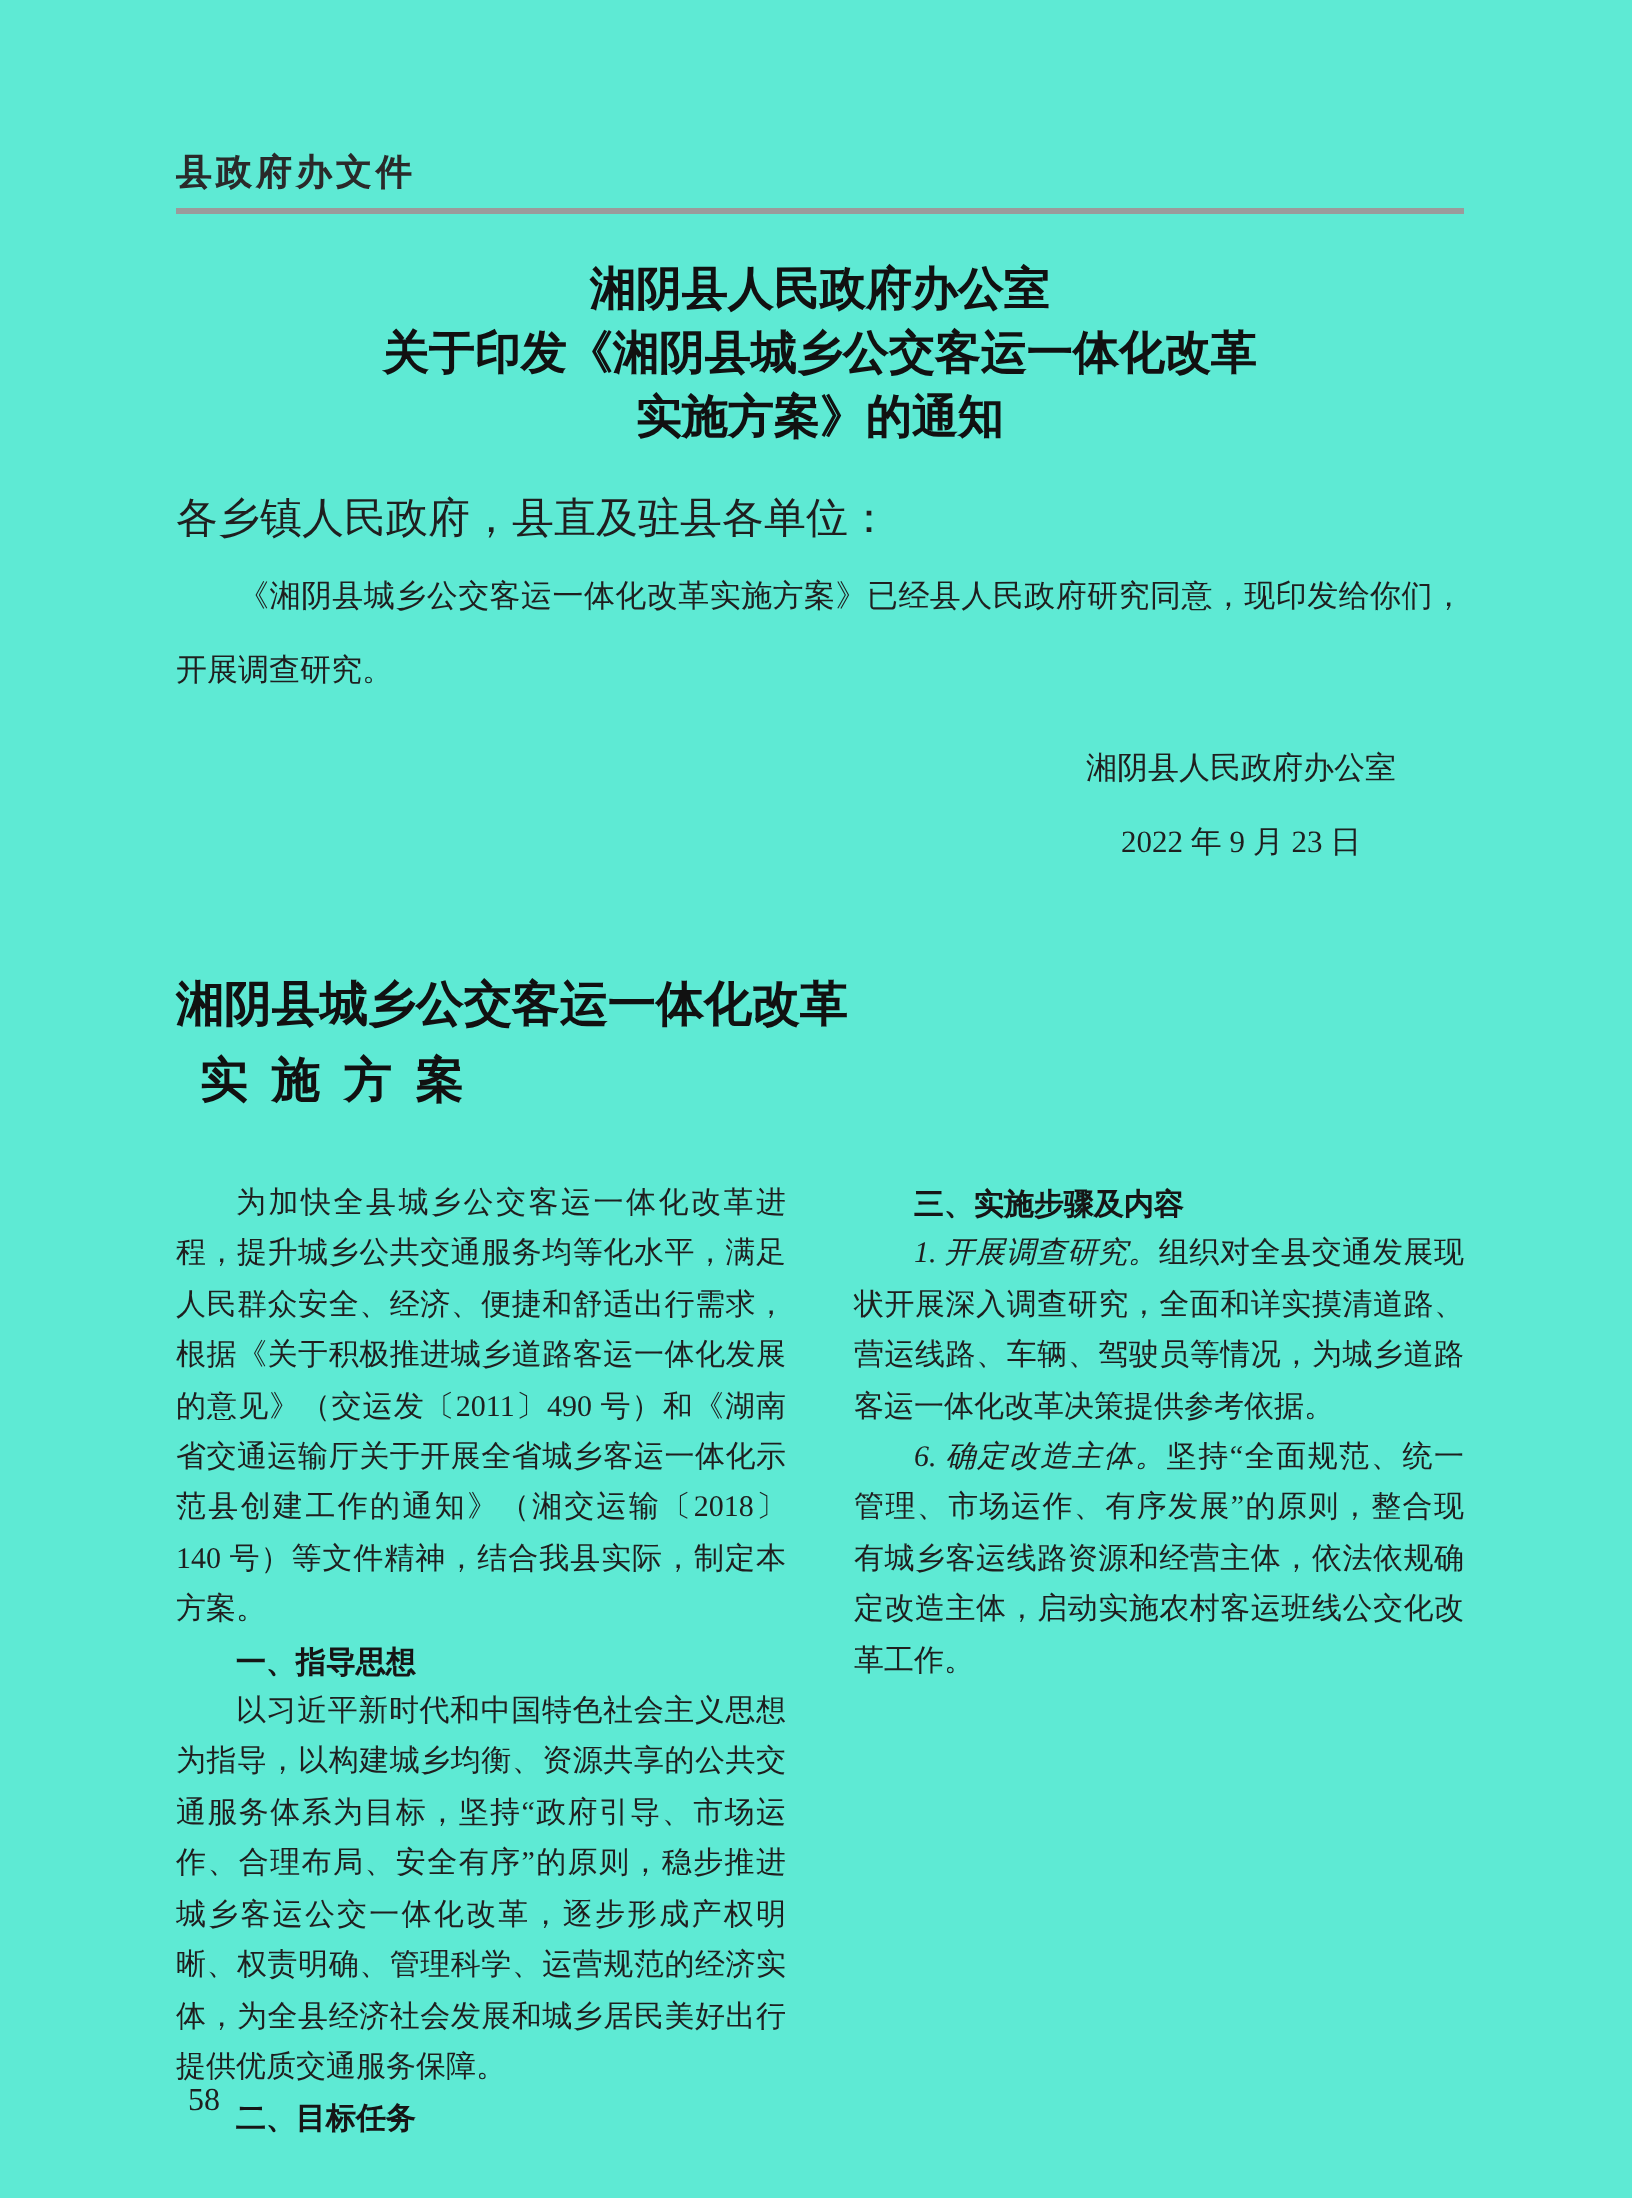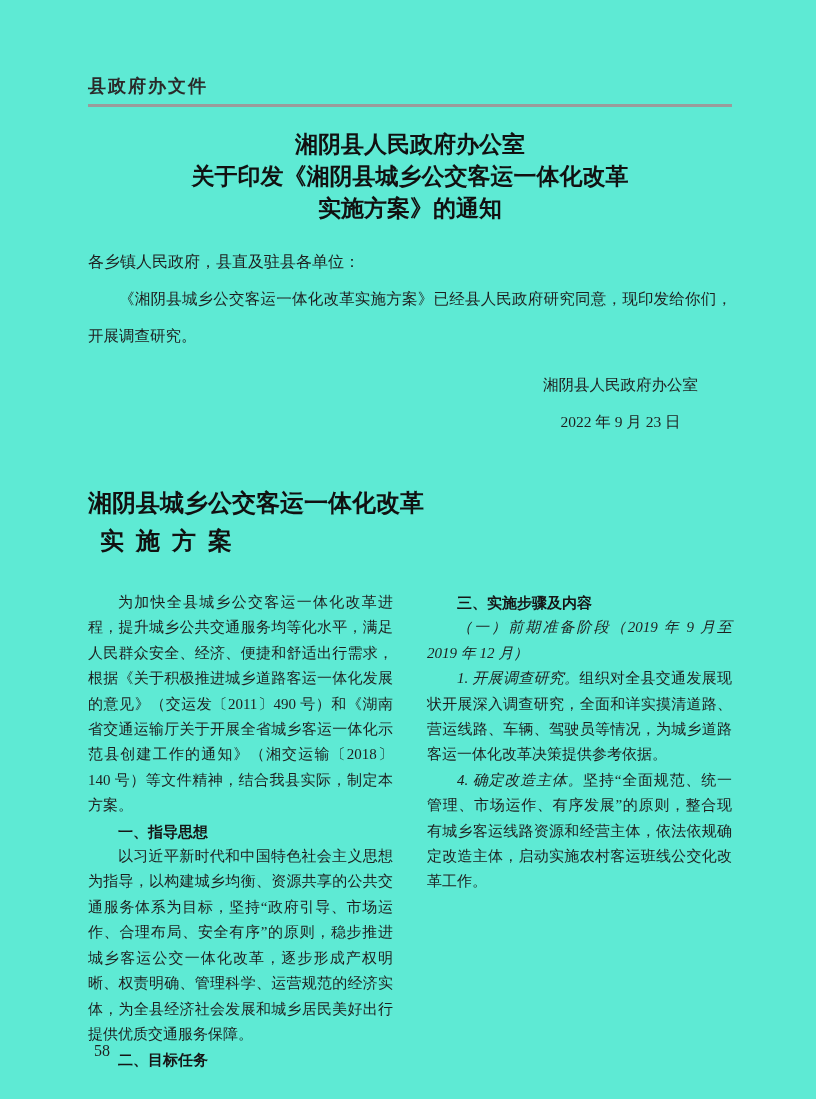--- a/index.html
+++ b/index.html
@@ -40,22 +40,23 @@
     color: #111;
   }
   .doc-number {
     margin-top: 12px;
     text-align: center;
     font-size: 16px;
     line-height: 22px;
   }
   .salutation {
     margin-top: 18px;
-    font-size: 16px;
+    font-size: 21px;
     line-height: 37px;
+    font-family: Liberation Mono, monospace;
   }
   .notice-body {
     font-size: 15.5px;
     line-height: 37px;
     text-align: justify;
     text-indent: 2em;
   }
   .signature {
     margin-top: 12px;
     display: flex;
@@ -142,23 +143,22 @@
     <div class="col">
       <p class="para">为加快全县城乡公交客运一体化改革进程，提升城乡公共交通服务均等化水平，满足人民群众安全、经济、便捷和舒适出行需求，根据《关于积极推进城乡道路客运一体化发展的意见》（交运发〔2011〕490 号）和《湖南省交通运输厅关于开展全省城乡客运一体化示范县创建工作的通知》（湘交运输〔2018〕140 号）等文件精神，结合我县实际，制定本方案。</p>
       <p class="sec-heading">一、指导思想</p>
       <p class="para">以习近平新时代和中国特色社会主义思想为指导，以构建城乡均衡、资源共享的公共交通服务体系为目标，坚持“政府引导、市场运作、合理布局、安全有序”的原则，稳步推进城乡客运公交一体化改革，逐步形成产权明晰、权责明确、管理科学、运营规范的经济实体，为全县经济社会发展和城乡居民美好出行提供优质交通服务保障。</p>
       <p class="sec-heading">二、目标任务</p>
 
     </div>
 
     <div class="col">
       <p class="sec-heading">三、实施步骤及内容</p>
-      <p class="para kai">（一）前期准备阶段（2019 年 9 月至 2019 年 12 月）</p>
       <p class="para"><span class="kai">1. 开展调查研究。</span><span>组织对全县交通发展现状开展深入调查研究，全面和详实摸清道路、营运线路、车辆、驾驶员等情况，为城乡道路客运一体化改革决策提供参考依据。</span></p>
-      <p class="para"><span class="kai">4. 确定改造主体。</span><span>坚持“全面规范、统一管理、市场运作、有序发展”的原则，整合现有城乡客运线路资源和经营主体，依法依规确定改造主体，启动实施农村客运班线公交化改革工作。</span></p>
+      <p class="para"><span class="kai">6. 确定改造主体。</span><span>坚持“全面规范、统一管理、市场运作、有序发展”的原则，整合现有城乡客运线路资源和经营主体，依法依规确定改造主体，启动实施农村客运班线公交化改革工作。</span></p>
 
     </div>
 
   </div>
 
   <div class="page-number">58</div>
 
 </div>
 
 </body></html>

